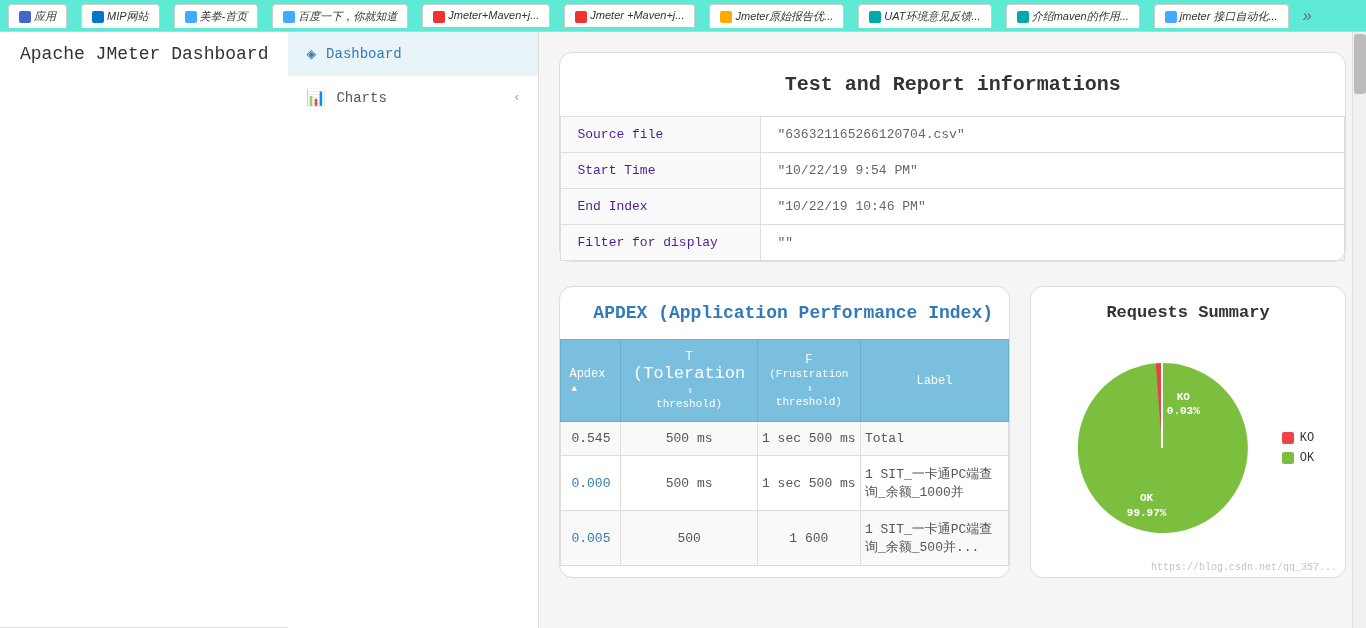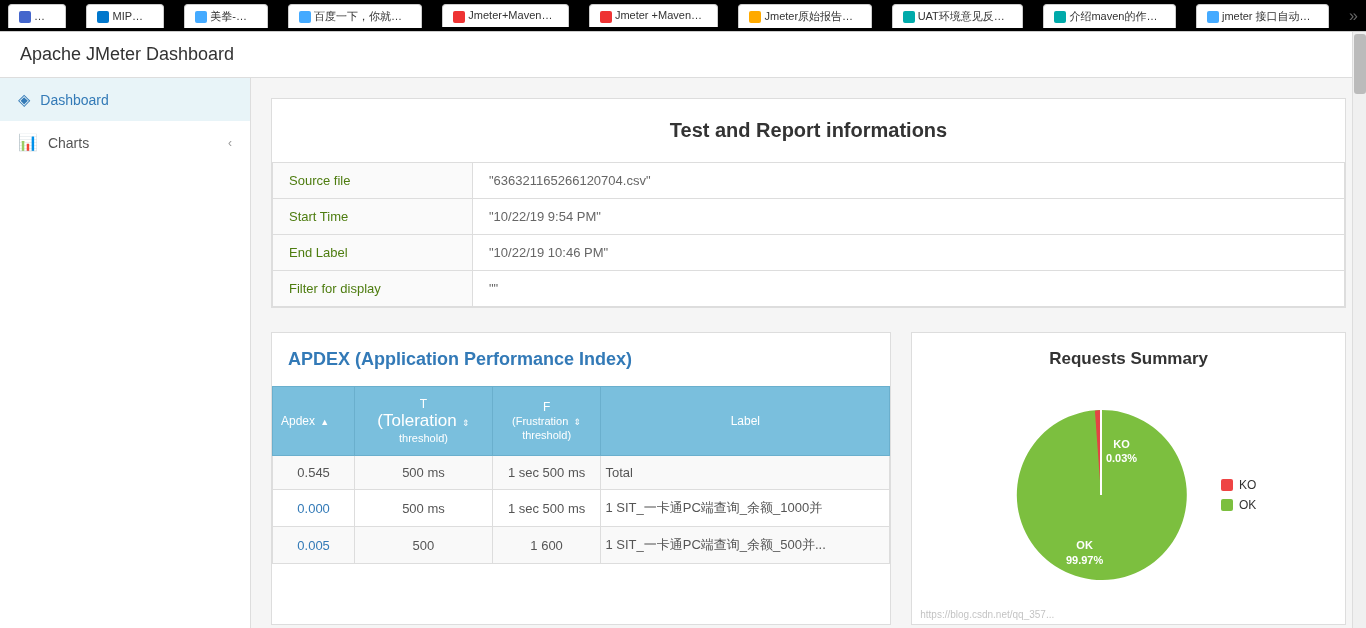--- a/index.html
+++ b/index.html
@@ -1,44 +1,45 @@
 <!DOCTYPE html>
 <html><head>
   <meta charset="utf-8">
   <style>
     * { box-sizing: border-box; margin: 0; padding: 0; }
     body { font-family: Arial, sans-serif; font-size: 13px; background: #f5f5f5; color: #333; }
 
     
     .browser-bar {
-      background: #000000;
+      background: #5eead4;
       height: 32px;
       display: flex;
       align-items: center;
       padding: 0 8px;
-      gap: 20px;
+      gap: 14px;
       border-bottom: 1px solid #ccc;
       overflow: hidden;
+      font-style: italic;
     }
     .browser-tab {
       background: #fff;
       border: 1px solid #ccc;
       border-bottom: none;
       padding: 4px 10px;
       font-size: 11px;
       white-space: nowrap;
       max-width: 140px;
       overflow: hidden;
       text-overflow: ellipsis;
       border-radius: 4px 4px 0 0;
     }
     .browser-more { font-size: 16px; color: #666; cursor: pointer; }
 
     
-    .app { display: flex; flex-direction: column; height: calc(100vh - 32px); }
+    .app { display: flex; flex-direction: row; height: calc(100vh - 32px); font-family: Liberation Mono, monospace; }
 
     
     .top-bar {
       background: #fff;
       padding: 12px 20px;
       border-bottom: 1px solid #ddd;
       font-size: 18px;
       color: #333;
       font-weight: normal;
     }
@@ -71,49 +72,49 @@
       flex: 1;
       overflow-y: auto;
       padding: 20px;
       background: #f5f5f5;
     }
 
     
     .card {
       background: #fff;
       border: 1px solid #ddd;
-      border-radius: 0;
+      border-radius: 13px;
       margin-bottom: 24px;
     }
 
     
     .info-title {
       text-align: center;
       font-size: 20px;
       font-weight: bold;
       padding: 20px;
       color: #333;
     }
     .info-table { width: 100%; border-collapse: collapse; }
     .info-table td {
       padding: 10px 16px;
       border: 1px solid #ddd;
       vertical-align: top;
     }
-    .info-table td:first-child { color: #4d7c0f; width: 200px; background: #fafafa; }
+    .info-table td:first-child { color: #4c1d95; width: 200px; background: #fafafa; }
     .info-table td:last-child { color: #666; }
 
     
     .two-col { display: flex; gap: 20px; }
     .two-col > .card { flex: 1; }
     .two-col > .card.right { flex: 0.7; }
 
     
     .apdex-title {
-      text-align: left;
+      text-align: right;
       font-size: 18px;
       font-weight: bold;
       color: #337ab7;
       padding: 16px;
     }
     .apdex-table { width: 100%; border-collapse: collapse; }
     .apdex-table th {
       background: #7abfdd;
       color: #fff;
       padding: 10px 8px;
@@ -254,21 +255,21 @@
           <tbody>
             <tr>
               <td>Source file</td>
               <td>"636321165266120704.csv"</td>
             </tr>
             <tr>
               <td>Start Time</td>
               <td>"10/22/19 9:54 PM"</td>
             </tr>
             <tr>
-              <td>End Label</td>
+              <td>End Index</td>
               <td>"10/22/19 10:46 PM"</td>
             </tr>
             <tr>
               <td>Filter for display</td>
               <td>""</td>
             </tr>
           </tbody>
         </table>
       </div>
 
@@ -348,21 +349,21 @@
                 <div class="legend-dot red"></div>
                 <span>KO</span>
               </div>
               <div class="legend-item">
                 <div class="legend-dot green"></div>
                 <span>OK</span>
               </div>
             </div>
           </div>
 
-          <div style="font-size:10px;color:rgba(0,0,0,0.25);padding:4px 8px;">https://blog.csdn.net/qq_357...</div>
+          <div style="font-size:10px;color:rgba(0,0,0,0.25);padding:4px 8px;text-align:right;">https://blog.csdn.net/qq_357...</div>
         </div>
       </div>
 
     </div>
   </div>
 </div>
 
 <div class="scroll-indicator">
   <div class="scroll-thumb"></div>
 </div>

